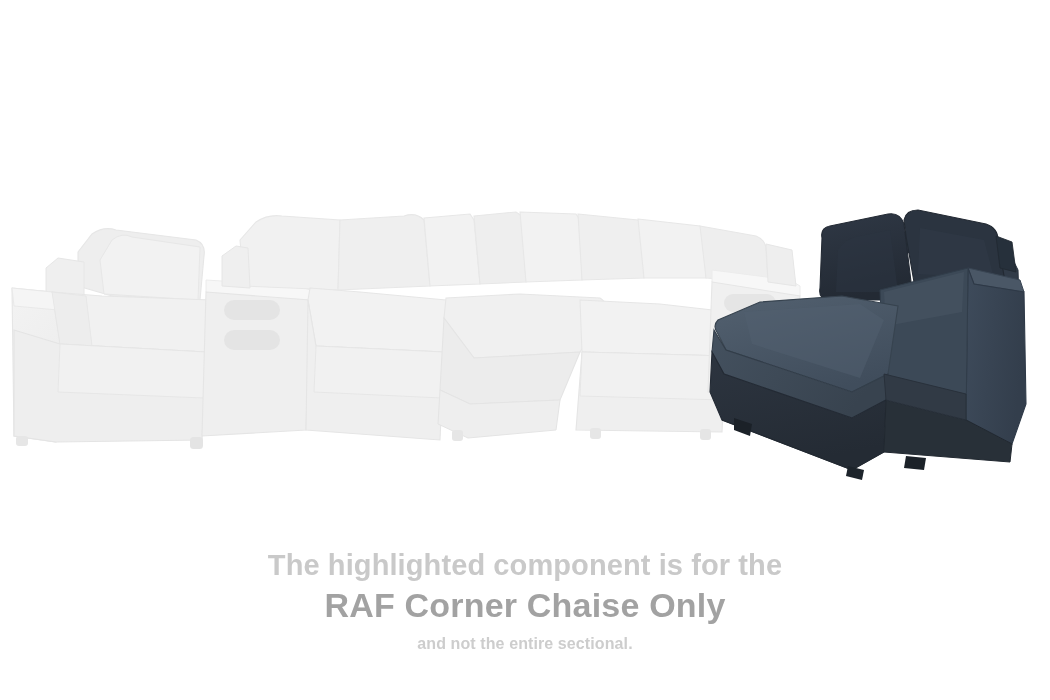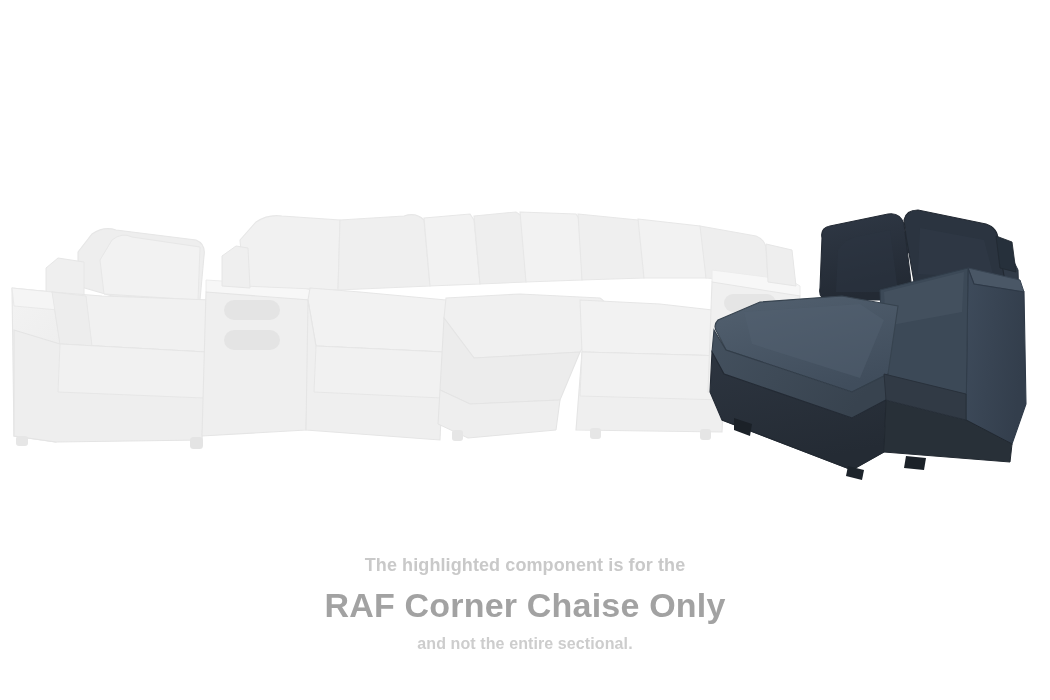--- a/index.html
+++ b/index.html
@@ -35,21 +35,21 @@
 
   
   #caption-block {
     position: absolute;
     left: 0;
     top: 548px;
     width: 1050px;
     text-align: center;
   }
   .cap-line1 {
-    font-size: 18px;
+    font-size: 29px;
     font-weight: bold;
     color: #c9c9c9;
     letter-spacing: .1px;
     line-height: 34px;
     white-space: nowrap;
   }
   .cap-line2 {
     font-size: 34px;
     font-weight: bold;
     color: #a2a2a2;

